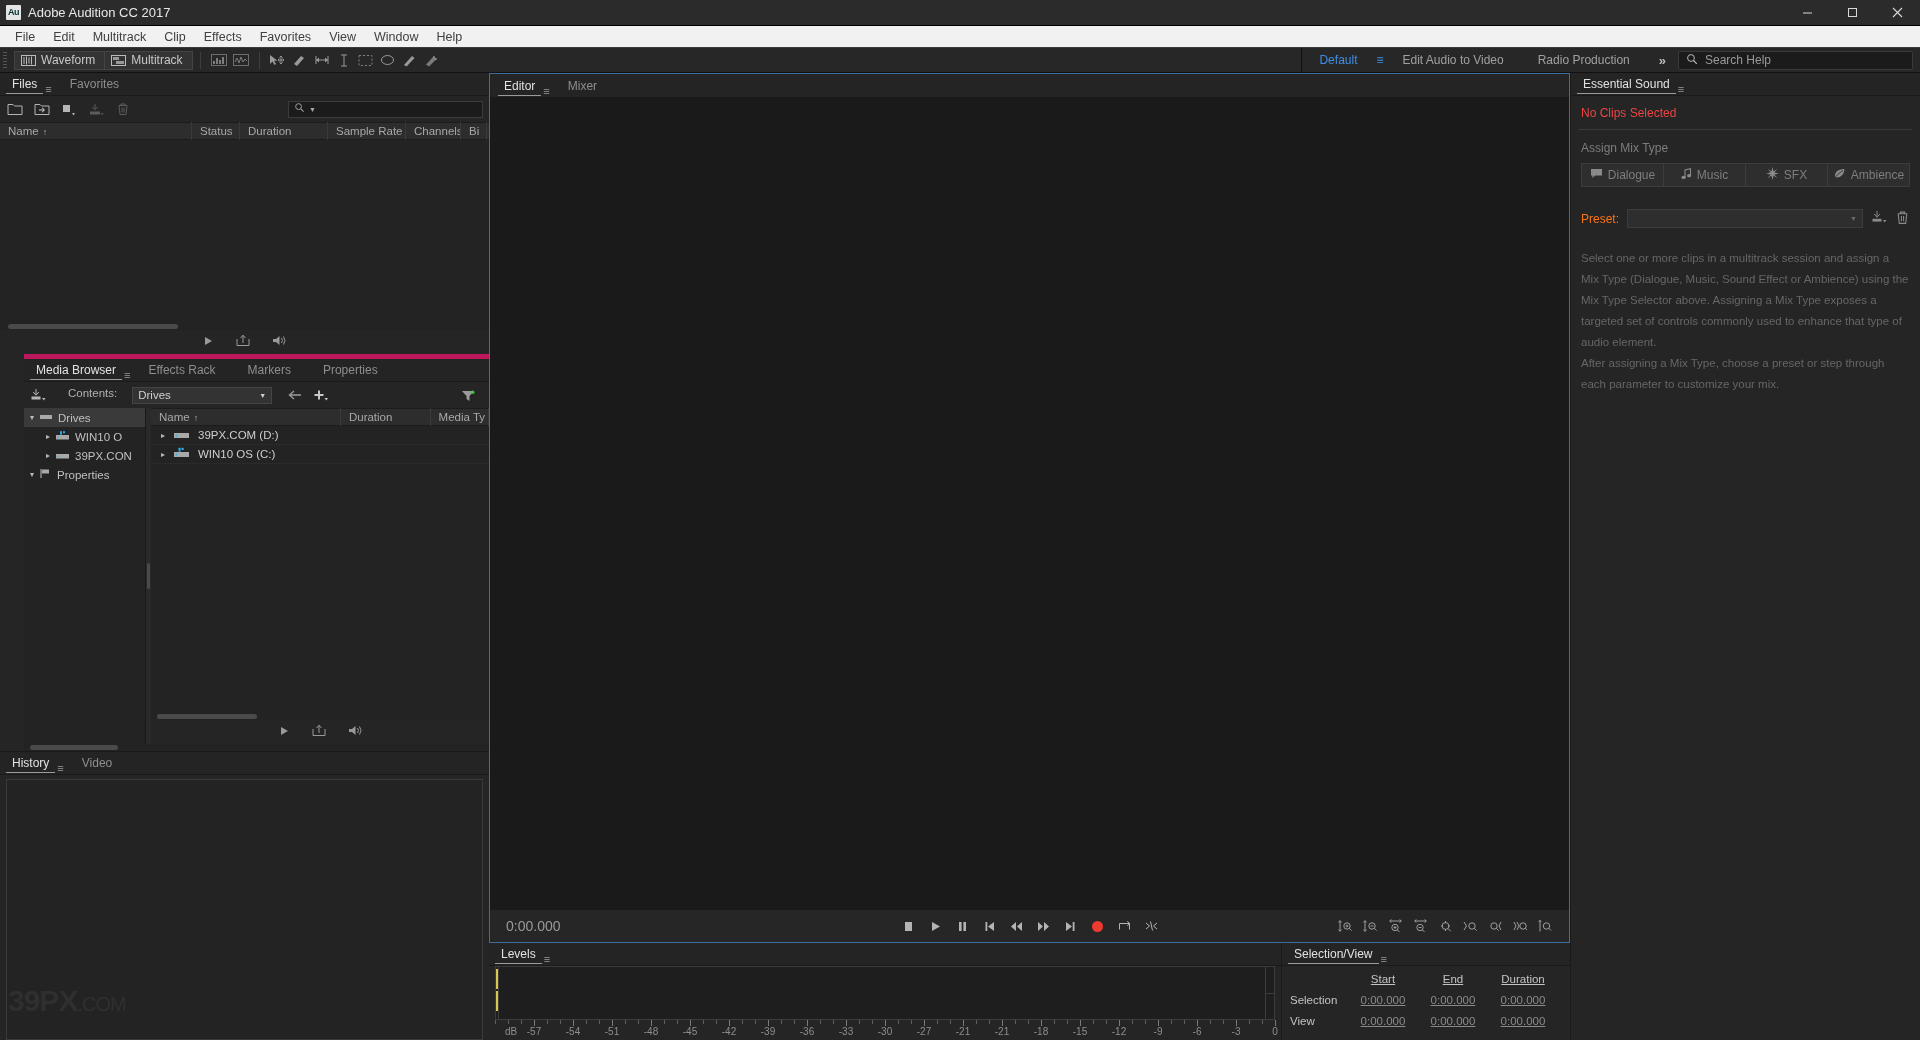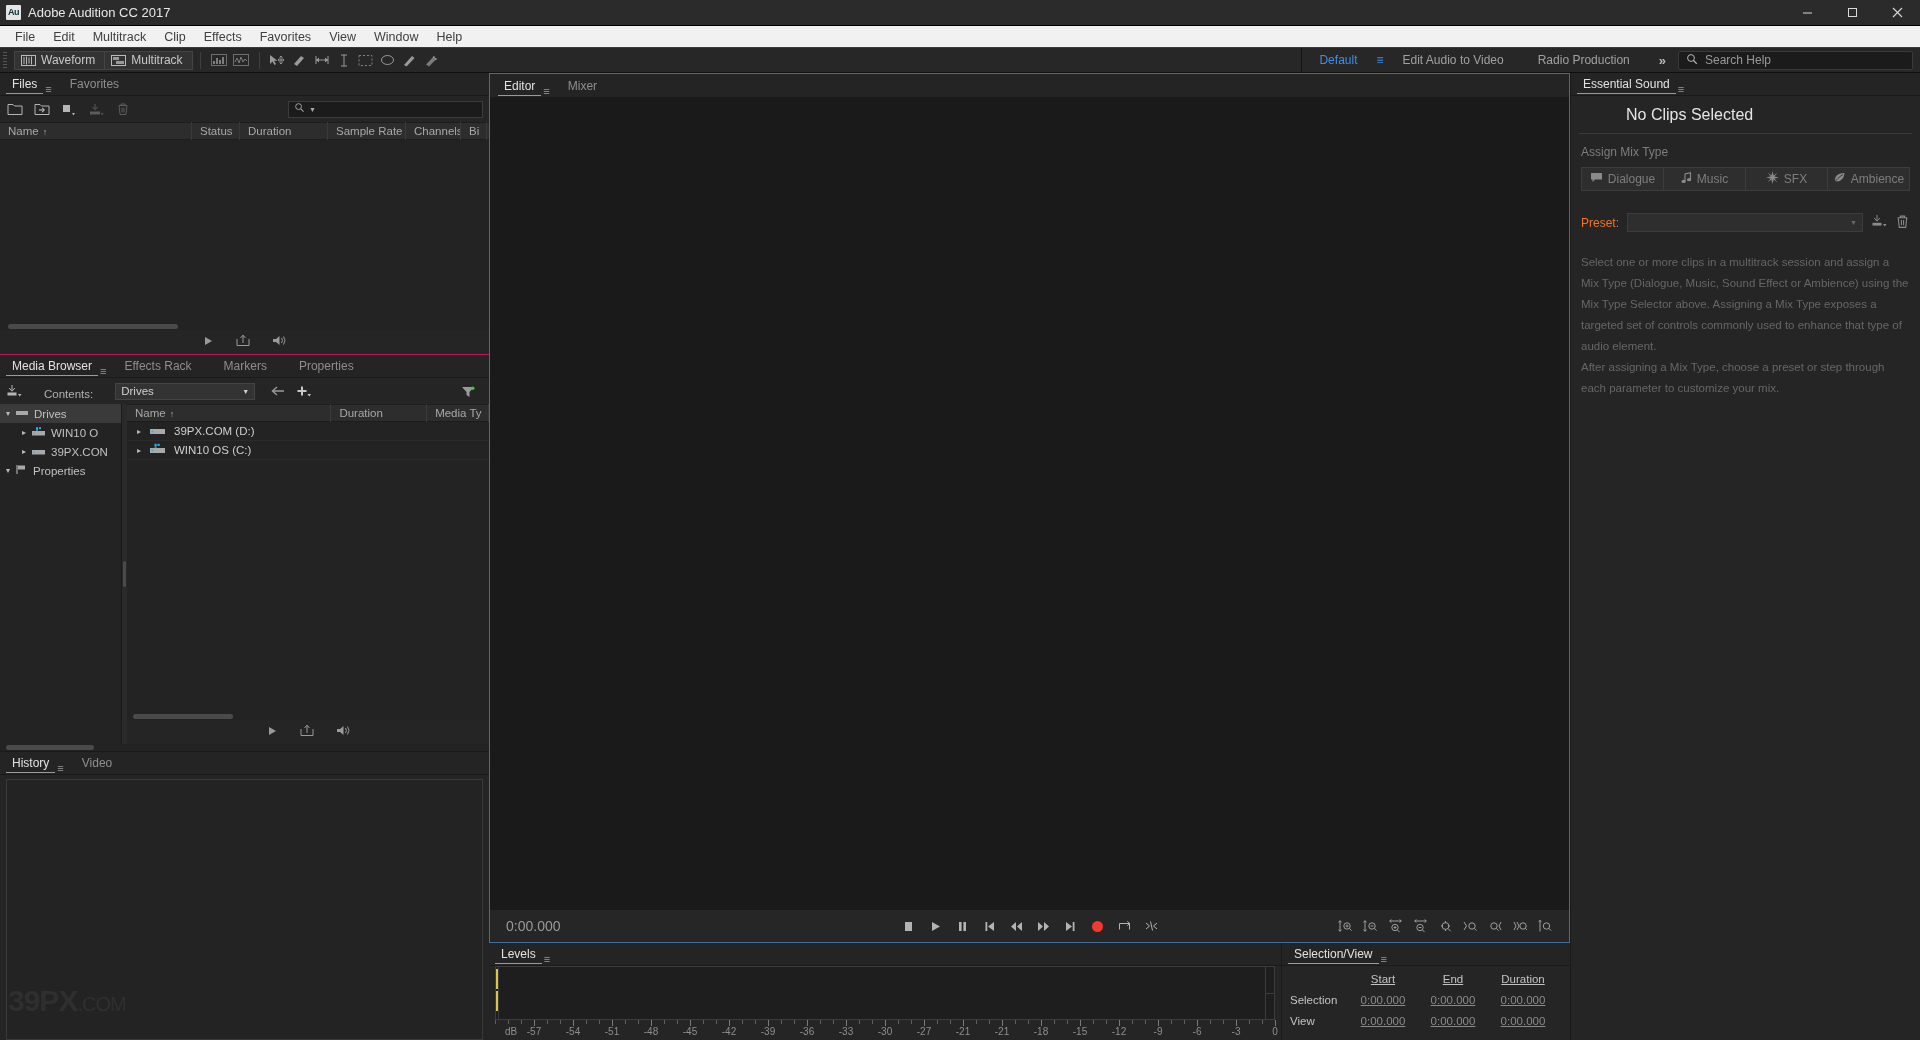--- a/index.html
+++ b/index.html
@@ -106,21 +106,21 @@
   .listbody { flex:1; background:#232323; position:relative; }
   .hscroll { height:7px; background:#232323; position:relative; }
   .hscroll i { position:absolute; top:1px; height:5px; background:#4a4a4a; border-radius:3px; }
   .panel-foot {
     height:24px; display:flex; align-items:center; justify-content:center; gap:22px;
     background:#252525; color:#9a9a9a;
   }
 
   
   .mb-toolbar { height:26px; display:flex; align-items:center; padding:0 6px; }
-  .mb-contents { display:flex; align-items:flex-end; gap:22px; margin-left:20px; font-size:11.5px; color:#b0b0b0; }
+  .mb-contents { display:flex; align-items:flex-start; gap:15px; margin-left:20px; font-size:11.5px; color:#b0b0b0; }
   .mb-select {
     width:140px; height:17px; background:#333; border:1px solid #444;
     display:flex; align-items:center; justify-content:space-between;
     padding:0 5px; font-size:11.5px; color:#d0d0d0;
   }
   .mb-split { display:flex; flex:1; min-height:0; }
   .mb-tree { width:122px; background:#232323; border-right:1px solid #1a1a1a; }
   .tree-row { height:19px; display:flex; align-items:center; gap:5px; padding-left:6px; font-size:11.5px; color:#c0c0c0; white-space:nowrap; overflow:hidden; }
   .tree-row.sel { background:#3a3a3a; }
   .tree-row.ind { padding-left:22px; }
@@ -166,21 +166,21 @@
   .selview { width:289px; background:#252525; border-left:1px solid #1a1a1a; display:flex; flex-direction:column; }
   .sv-grid { padding:2px 0 0 0; font-size:11.5px; }
   .sv-row { display:flex; height:21px; align-items:center; }
   .sv-lbl { width:66px; padding-left:8px; color:#c3c3c3; }
   .sv-cell { width:70px; text-align:center; color:#8a8a8a;text-decoration:underline; }
   .sv-hdr .sv-cell { color:#c3c3c3; }
 
   
   .right-col { width:350px; background:#252525; border-left:1px solid #1a1a1a; display:flex; flex-direction:column; }
   .es-divider { height:1px; background:#3a3a3a; margin:0 8px; }
-  .es-noclips { padding:10px 10px 9px 10px; font-size:16px; color:#e5e5e5;margin-left:45px; }
+  .es-noclips { padding:10px 10px 9px 10px; font-size:12px; color:#ef4444; }
   .es-assign { padding:11px 10px 8px 10px; font-size:12px; color:#7d7d7d; }
   .mixtype-row { display:flex; margin:0 10px; }
   .mixtype {
     flex:1; height:24px; display:flex; align-items:center; justify-content:center; gap:5px;
     background:#2e2e2e; border:1px solid #3d3d3d; color:#7e7e7e; font-size:12px;
   }
   .mixtype+.mixtype { border-left:none; }
   .preset-row { display:flex; align-items:center; gap:8px; margin:22px 10px 0 10px; }
   .preset-lbl { font-size:12px; color:#f97316; }
   .preset-select {
@@ -415,21 +415,21 @@
               <path d="M1,5 L1,11.5 L13,11.5 L13,5" fill="none" stroke="#9a9a9a"></path>
               <path d="M7,9 L7,1.5 M4.5,4 L7,1.2 L9.5,4" fill="none" stroke="#9a9a9a"></path>
             </svg></span>
         <span><svg width="15" height="13" viewBox="0 0 15 13">
               <path d="M1,5 L4,5 L7.5,2 L7.5,11 L4,8 L1,8 Z" fill="#9a9a9a"></path>
               <path d="M9.5,4 Q11.5,6.5 9.5,9 M11.5,2.5 Q14.5,6.5 11.5,10.5" fill="none" stroke="#9a9a9a"></path>
             </svg></span>
       </div>
     </div>
 
-    <div class="panel" style="height:397px;border-top:1px solid #be185d;">
+    <div class="panel" style="height:397px;border-top:5px solid #be185d;margin-left:24px;">
       <div class="tabbar">
         <div class="tab active"><span class="lbl">Media Browser</span></div>
         <span class="tab-ham">≡</span>
         <div class="tab"><span class="lbl">Effects Rack</span></div>
         <div class="tab-gap"></div>
         <div class="tab"><span class="lbl">Markers</span></div>
         <div class="tab-gap"></div>
         <div class="tab"><span class="lbl">Properties</span></div>
       </div>
 

